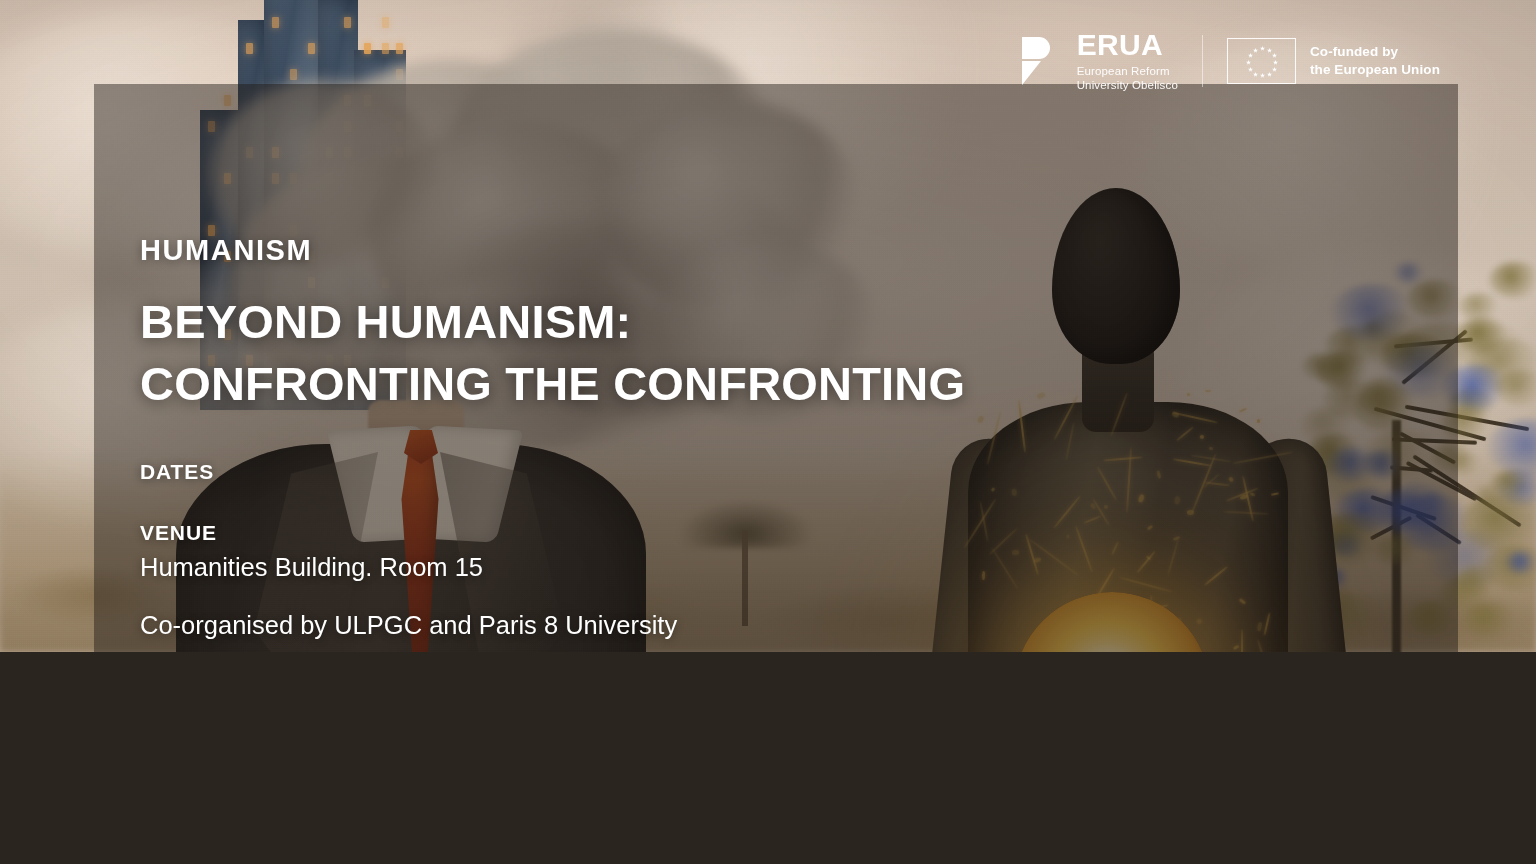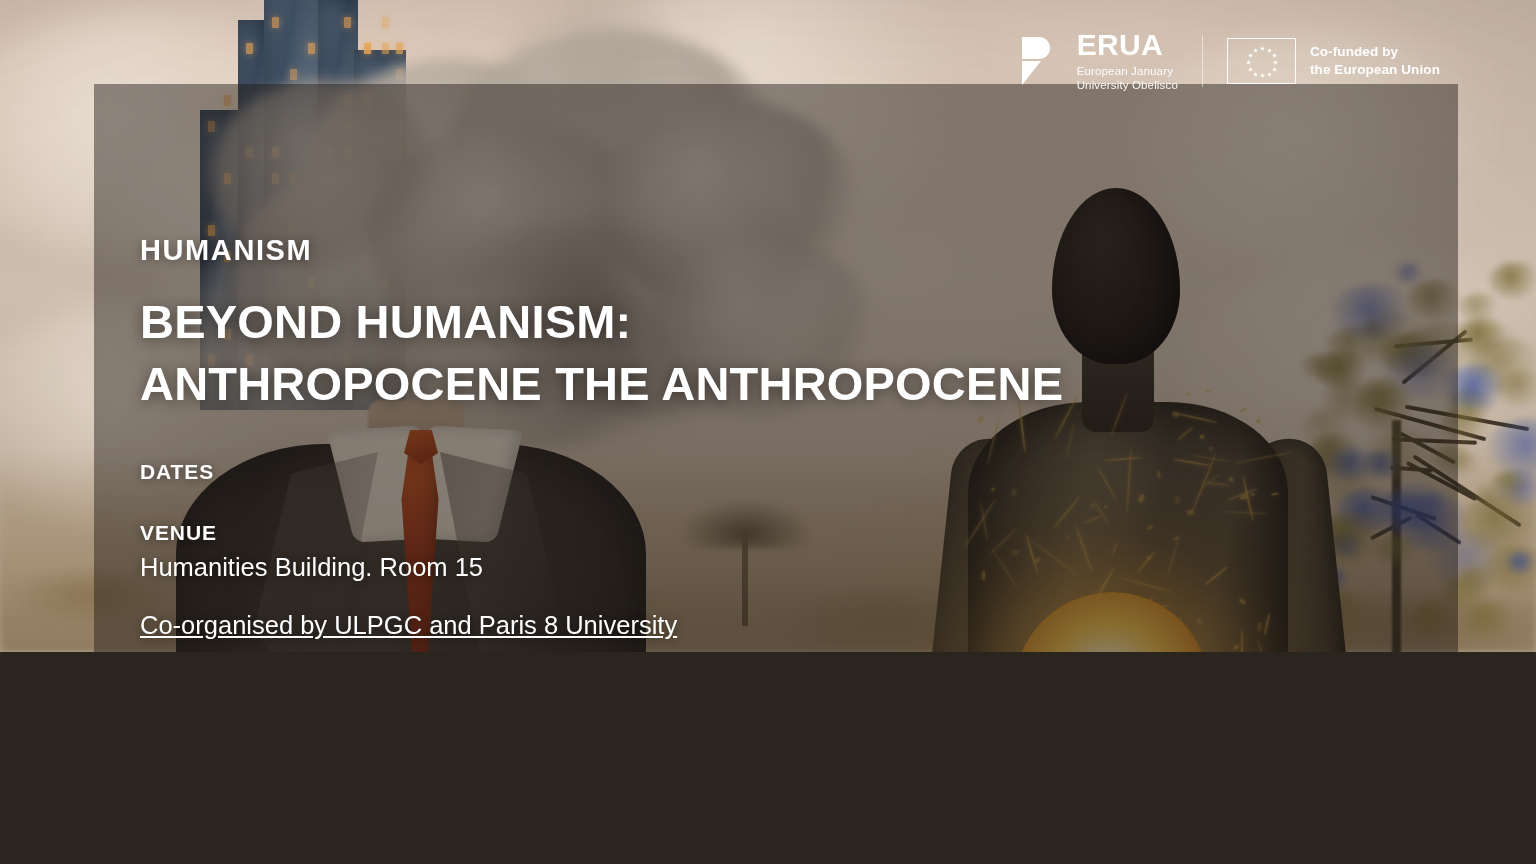--- a/index.html
+++ b/index.html
@@ -322,21 +322,20 @@
   }
   .meta-value {
     font-size:25.5px; font-weight:normal; line-height:1.42; margin-top:3px;
     text-shadow:0 1px 8px rgba(0,0,0,.45);
   }
   .meta-block + .meta-block { margin-top:36px; }
   .credit {
     margin-top:24px;
     font-size:25.5px; line-height:1.3;
     text-shadow:0 1px 8px rgba(0,0,0,.45);
-    text-decoration:underline;
   }
 </style>
 </head>
 <body>
 
 <div id="poster">
 
   <div class="bg">
     <div class="sky"></div>
 
@@ -793,21 +792,21 @@
     <div class="erua">
       <span>
         <svg class="erua-mark" viewBox="0 0 44 48" aria-hidden="true">
           <path d="M2 0 H19 A11 11 0 0 1 19 22 H2 Z" fill="#ffffff"></path>
           <path d="M2 24 H21 L2 48 Z" fill="#ffffff"></path>
         </svg>
       </span>
       <div class="erua-text">
         <div class="erua-word">ERUA</div>
         <div class="erua-sub">
-          <div>European January</div>
+          <div>European Reform</div>
           <div>University Obelisco</div>
         </div>
       </div>
     </div>
 
     <div class="divider"></div>
 
     <div class="eu">
       <div class="eu-flag" id="eu-flag">
           <div class="eu-star" style="left: 32px; top: 7px;">
@@ -877,21 +876,21 @@
       </div>
     </div>
   </div>
 
   <div class="copy">
 
     <div class="kicker">HUMANISM</div>
 
     <div class="title">
       <span class="line">BEYOND HUMANISM:</span>
-      <span class="line">ANTHROPOCENE THE ANTHROPOCENE</span>
+      <span class="line">CONFRONTING THE CONFRONTING</span>
     </div>
 
     <div class="meta" id="meta-blocks">
         <div class="meta-block">
           <div class="meta-label">DATES</div>
         </div>
         <div class="meta-block">
           <div class="meta-label">VENUE</div>
           <div class="meta-value">Humanities Building. Room 15</div>
         </div>

